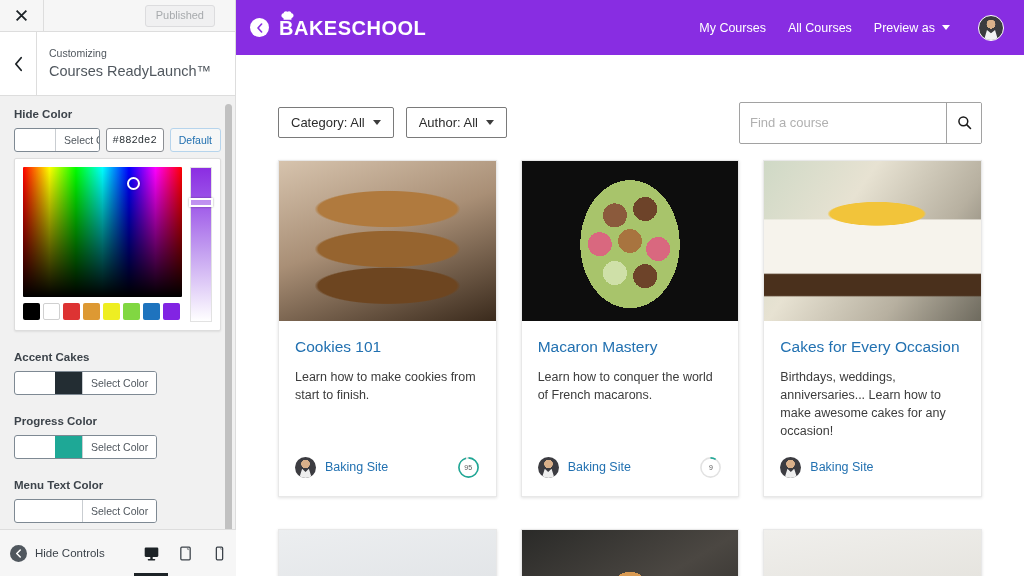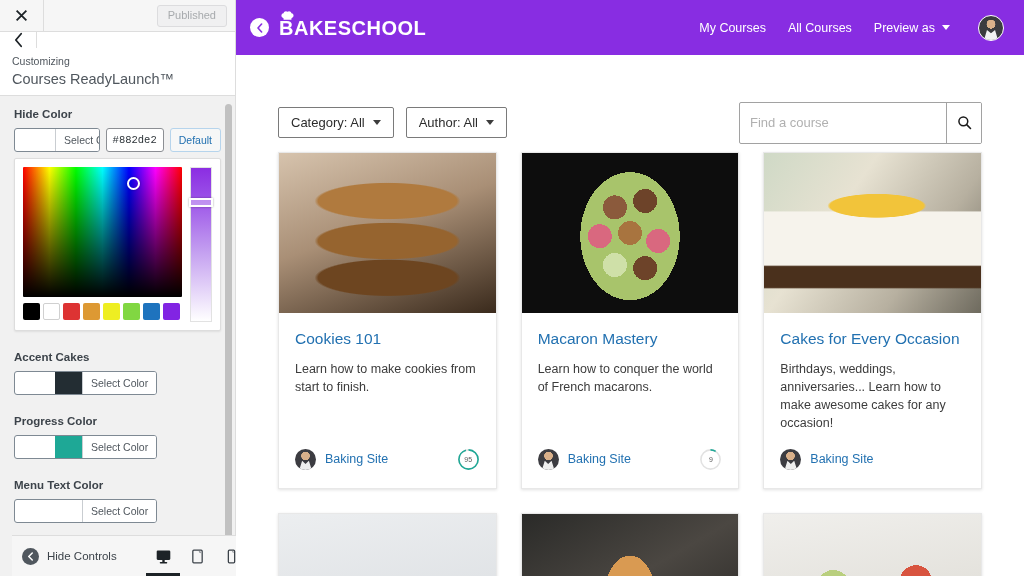--- a/index.html
+++ b/index.html
@@ -33,27 +33,27 @@
     border-right: 1px solid #dddddd;
   }
   .cz-close svg { width: 13px; height: 13px; }
   .cz-published {
     font-size: 11px; color: #a7aaad;
     background: #f0f0f1;
     border: 1px solid #dcdcde;
     border-radius: 3px;
     padding: 4px 10px 5px 10px;
     line-height: 1;
-    margin-right: 0;
+    margin-right: 12px;
   }
 
   .cz-header {
     height: 64px; background: #ffffff;
     border-bottom: 1px solid #dddddd;
-    display: flex; align-items: stretch; flex-direction: column;
+    display: flex; align-items: stretch;
   }
   .cz-back {
     width: 37px;
     display: flex; align-items: center; justify-content: center;
     border-right: 1px solid #dddddd;
     cursor: pointer;
   }
   .cz-back svg { width: 11px; height: 16px; }
   .cz-titles {
     flex: 1;
@@ -167,24 +167,24 @@
     width: 7px; height: 100%;
   }
   .cz-scroll-thumb {
     position: absolute; top: 8px;
     width: 7px; height: 448px;
     background: #c1c1c1; border-radius: 4px;
   }
 
   .cz-footer {
     position: absolute; bottom: 0; left: 0;
-    width: 236px; height: 41px;
+    width: 236px; height: 47px;
     background: #f6f6f6;
     border-top: 1px solid #dddddd;
-    display: flex; align-items: center; margin-left: 12px;
+    display: flex; align-items: center;
   }
   .hide-controls {
     display: flex; align-items: center; gap: 8px;
     padding-left: 10px; cursor: pointer;
   }
   .hc-circle {
     width: 17px; height: 17px; border-radius: 50%;
     background: #50575e;
     display: flex; align-items: center; justify-content: center;
   }
@@ -306,20 +306,21 @@
     grid-template-columns: repeat(3, 1fr);
     gap: 24px;
   }
   .card {
     background: #ffffff;
     border: 1px solid #e8e8e8;
     box-shadow: 0 1px 3px rgba(0,0,0,.12);
     display: flex; flex-direction: column;
     overflow: hidden;
     cursor: pointer;
+    margin-top: 8px;
   }
   .card-img { height: 160px; width: 100%; position: relative; overflow: hidden; }
   .card-body { padding: 16px 16px 0 16px; flex: 1; }
   .card-title {
     font-size: 15.5px; color: #2271b1; line-height: 20px;
     margin-bottom: 11px;
   }
   .card-desc { font-size: 12.5px; color: #3c3c3c; line-height: 18px; }
   .card-foot {
     display: flex; align-items: center;

